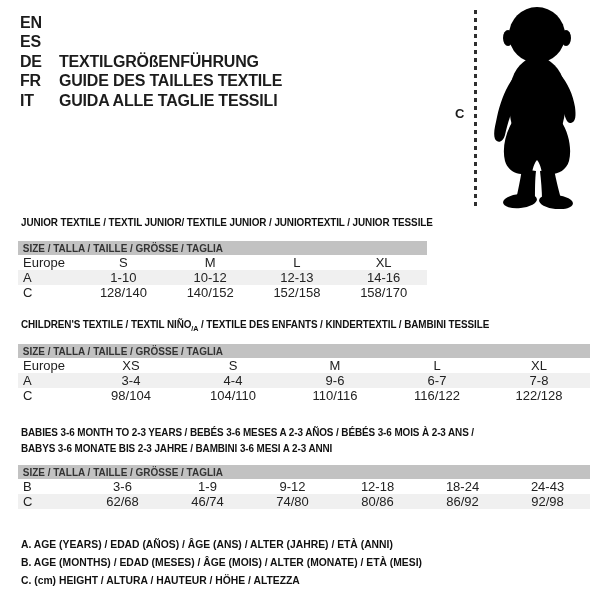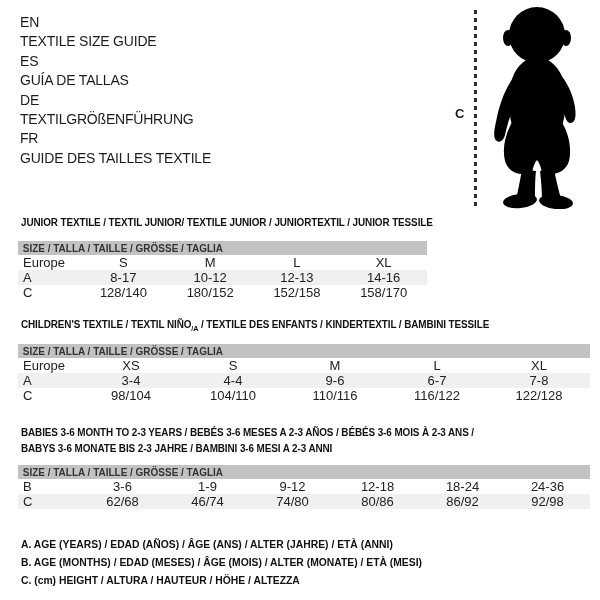--- a/index.html
+++ b/index.html
@@ -3,21 +3,21 @@
 <meta charset="utf-8">
 <style>
   html,body { margin:0; padding:0; background:#fff; }
   .page {
     position:relative; width:600px; height:600px; background:#ffffff;
     font-family:"Liberation Sans", sans-serif; color:#1c1c1c; overflow:hidden;
   }
 
   
   .lang-list { position:absolute; left:20px; top:13px; }
-  .lang-row  { display:flex; font-weight:400; font-size:14px; line-height:19.4px; letter-spacing:-0.2px; white-space:nowrap;flex-direction:column; }
+  .lang-row  { display:flex; font-weight:700; font-size:16px; line-height:19.4px; letter-spacing:-0.2px; white-space:nowrap; }
   .lang-code { width:39px; }
 
   
   .dash-line {
     position:absolute; left:474px; top:10px; width:3px; height:197px;
     background:repeating-linear-gradient(to bottom,#2e2e2e 0 4px, transparent 4px 8px);
   }
   .measure-label { position:absolute; left:455px; top:106px; font-weight:700; font-size:13px; }
   .silhouette { position:absolute; left:479px; top:5px; width:112px; height:204px; }
 
@@ -46,33 +46,35 @@
   .legend-row { font-weight:700; font-size:11px; line-height:18px; white-space:nowrap; color:#111; }
 </style>
 </head>
 <body>
 
 <div class="page">
 
   <div class="lang-list">
     <div class="lang-row">
       <span class="lang-code">EN</span>
-      <span class="lang-title">TEXTILE SIZE GUIDE</span>
     </div>
     <div class="lang-row">
       <span class="lang-code">ES</span>
-      <span class="lang-title">GUÍA DE TALLAS</span>
     </div>
     <div class="lang-row">
       <span class="lang-code">DE</span>
       <span class="lang-title">TEXTILGRÖßENFÜHRUNG</span>
     </div>
     <div class="lang-row">
       <span class="lang-code">FR</span>
       <span class="lang-title">GUIDE DES TAILLES TEXTILE</span>
+    </div>
+    <div class="lang-row">
+      <span class="lang-code">IT</span>
+      <span class="lang-title">GUIDA ALLE TAGLIE TESSILI</span>
     </div>
   </div>
 
   <div class="dash-line"></div>
   <div class="measure-label">C</div>
   <svg class="silhouette" viewBox="0 0 112 204" xmlns="http://www.w3.org/2000/svg">
     <g fill="#000000">
       <ellipse cx="58" cy="30" rx="28" ry="28"></ellipse>
       <ellipse cx="29" cy="33" rx="5" ry="8"></ellipse>
       <ellipse cx="87" cy="33" rx="5" ry="8"></ellipse>
@@ -94,29 +96,29 @@
     </div>
     <div class="trow">
       <span class="tlabel">Europe</span>
       <span class="tcell">S</span>
       <span class="tcell">M</span>
       <span class="tcell">L</span>
       <span class="tcell">XL</span>
     </div>
     <div class="trow shaded">
       <span class="tlabel">A</span>
-      <span class="tcell">8-17</span>
+      <span class="tcell">1-10</span>
       <span class="tcell">10-12</span>
       <span class="tcell">12-13</span>
       <span class="tcell">14-16</span>
     </div>
     <div class="trow">
       <span class="tlabel">C</span>
       <span class="tcell">128/140</span>
-      <span class="tcell">180/152</span>
+      <span class="tcell">140/152</span>
       <span class="tcell">152/158</span>
       <span class="tcell">158/170</span>
     </div>
   </div>
 
   <div class="sec-title" style="top:318px">
     <span>CHILDREN'S TEXTILE / TEXTIL NIÑO</span><span class="sub">/A</span><span> / TEXTILE DES ENFANTS / KINDERTEXTIL / BAMBINI TESSILE</span>
   </div>
   <div class="table" style="top:344px;width:572px">
     <div class="thead">
@@ -156,21 +158,21 @@
     <div class="thead">
       <span>SIZE / TALLA / TAILLE / GRÖSSE / TAGLIA</span>
     </div>
     <div class="trow">
       <span class="tlabel">B</span>
       <span class="tcell">3-6</span>
       <span class="tcell">1-9</span>
       <span class="tcell">9-12</span>
       <span class="tcell">12-18</span>
       <span class="tcell">18-24</span>
-      <span class="tcell">24-36</span>
+      <span class="tcell">24-43</span>
     </div>
     <div class="trow shaded">
       <span class="tlabel">C</span>
       <span class="tcell">62/68</span>
       <span class="tcell">46/74</span>
       <span class="tcell">74/80</span>
       <span class="tcell">80/86</span>
       <span class="tcell">86/92</span>
       <span class="tcell">92/98</span>
     </div>

